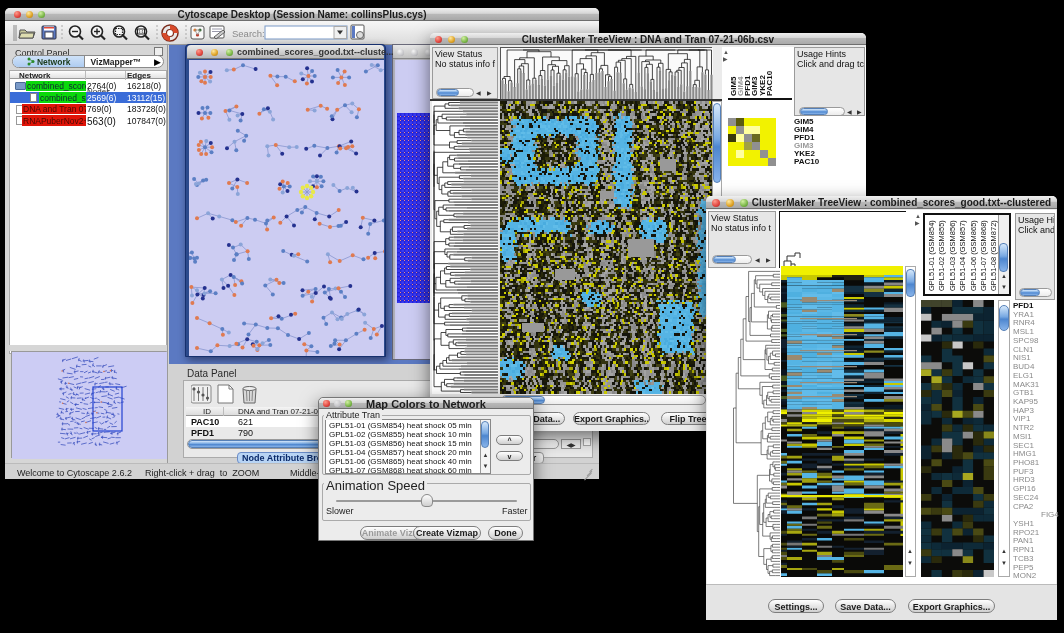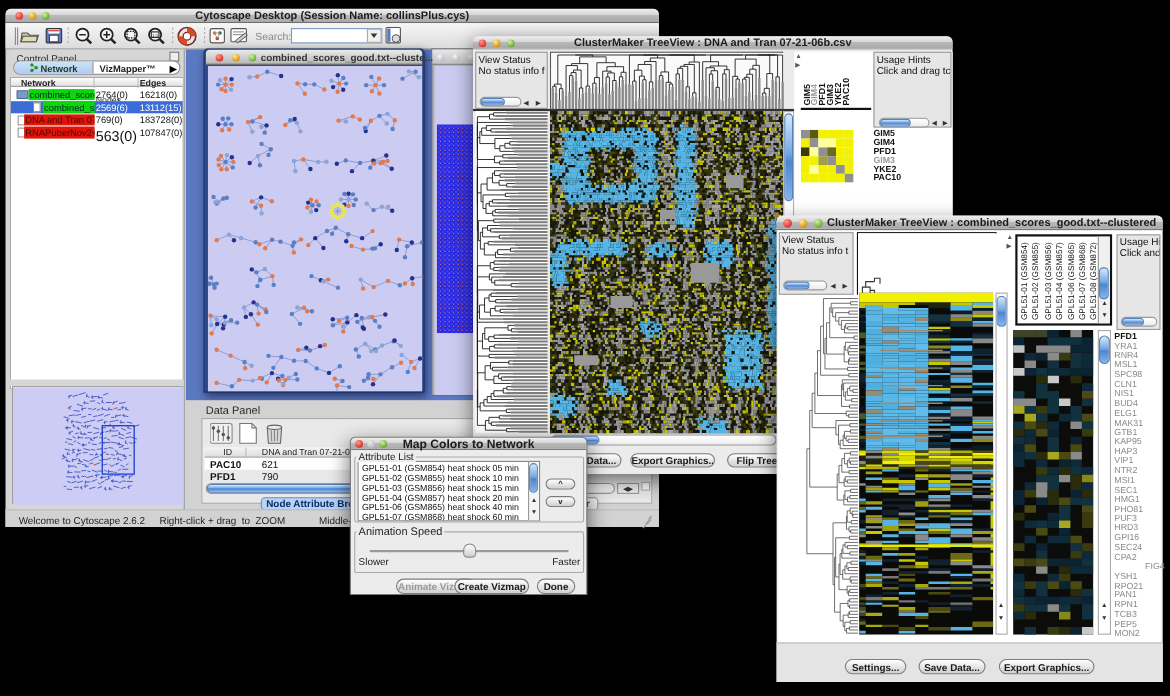--- a/index.html
+++ b/index.html
@@ -129,21 +129,21 @@
           <div class="abs" style="left:6px;top:1.5px;width:7px;height:9px;background:#fff;border:1px solid #999;"></div>
           <div class="abs" style="left:12px;top:0.5px;width:64px;height:10.5px;background:#e01408;"></div>
           <div class="abs" style="left:13px;top:1px;font-size:8.5px;color:#4a0a04;white-space:nowrap;width:63px;overflow:hidden;">DNA and Tran 07</div>
           <div class="abs" style="left:77px;top:1px;font-size:8.5px;color:#111;">769(0)</div>
           <div class="abs" style="left:117px;top:1px;font-size:8.5px;color:#111;">183728(0)</div>
         </div>
         <div class="abs" style="left:0;top:44.0px;width:100%;height:11.5px;">
           <div class="abs" style="left:6px;top:1.5px;width:7px;height:9px;background:#fff;border:1px solid #999;"></div>
           <div class="abs" style="left:12px;top:0.5px;width:64px;height:10.5px;background:#e01408;"></div>
           <div class="abs" style="left:13px;top:1px;font-size:8.5px;color:#4a0a04;white-space:nowrap;width:63px;overflow:hidden;">RNAPuberNov2+N</div>
-          <div class="abs" style="left:77px;top:1px;font-size:13px;color:#111;">563(0)</div>
+          <div class="abs" style="left:77px;top:1px;font-size:10px;color:#111;">563(0)</div>
           <div class="abs" style="left:117px;top:1px;font-size:8.5px;color:#111;">107847(0)</div>
         </div>
       </div>
       <div class="abs" style="left:1px;top:300px;width:158px;height:6px;background:#d6d6d6;"></div>
       <div class="abs" style="left:3px;top:306px;width:155px;height:107px;border:1px solid #999;"><svg width="155" height="107">
           <rect width="155" height="107" fill="#ccccf4"></rect>
           <path d="M50.1 8.6l3.6 -1.4M51.1 7.1l-0.5 3M54.0 8.5l5.0 -1.5M59.8 6.8l6.0 -1.9M66.2 7.6l3.3 1.8M67.2 6.1l-0.6 3M70.6 9.0l5.8 -0.6M71.6 7.5l0.7 3M76.5 9.1l4.9 0.6M77.5 7.6l0.6 3M81.8 7.2l4.6 -1.8M57.8 15.4l5.8 2.0M64.0 14.1l4.5 0.7M65.0 12.6l-0.6 3M69.7 12.8l4.8 -0.4M76.4 13.9l2.8 1.2M80.3 12.8l2.5 1.9M81.3 11.3l-0.6 3M84.2 13.9l5.4 -0.0M90.4 14.4l4.5 -1.8M91.4 12.9l-0.7 3M96.2 14.8l5.9 -1.0M50.1 19.0l3.1 -1.8M51.1 17.5l0.7 3M54.8 21.1l5.8 0.8M61.7 20.0l4.8 -1.1M62.7 18.5l0.2 3M68.1 19.6l3.3 0.1M72.0 20.8l3.5 -1.8M76.0 21.1l3.0 -1.2M80.1 19.3l5.7 1.8M81.1 17.8l-0.1 3M86.3 19.8l4.1 0.8M87.3 18.3l-0.9 3M91.9 19.5l3.0 -0.8M95.0 20.4l3.0 -0.1M98.5 18.6l2.7 -0.1M99.5 17.1l-0.1 3M101.8 19.4l3.1 1.6M102.8 17.9l-0.4 3M45.9 26.8l4.5 1.4M50.5 26.0l5.6 -0.8M56.6 25.7l5.2 -1.1M61.9 27.4l4.3 -1.0M68.0 24.8l3.1 0.2M72.6 26.8l3.7 -0.8M76.8 26.1l5.4 -1.7M82.8 26.5l5.0 -2.0M89.1 27.5l2.9 -0.1M92.8 26.4l5.5 -1.2M93.8 24.9l-0.9 3M99.2 25.7l5.5 1.0M100.2 24.2l0.9 3M48.1 30.3l3.0 -1.6M49.1 28.8l0.7 3M52.5 31.4l2.8 -0.1M53.5 29.9l-0.3 3M56.8 31.3l5.3 1.3M64.0 32.4l5.3 -1.5M69.8 30.9l4.7 -1.2M76.3 30.9l5.5 -1.4M82.3 32.1l3.3 -0.8M83.3 30.6l-0.4 3M87.3 31.6l5.3 -1.1M92.9 30.4l2.6 -0.4M96.7 31.7l4.7 0.6M97.7 30.2l0.4 3M103.3 31.7l4.9 1.0M48.1 36.9l4.3 -0.0M49.1 35.4l-0.0 3M53.8 34.9l2.8 1.4M54.8 33.4l0.4 3M57.7 37.1l3.4 1.1M58.7 35.6l0.8 3M61.7 34.8l2.7 1.2M64.7 35.7l2.3 -0.8M65.7 34.2l-0.4 3M67.1 36.0l3.6 -1.4M68.1 34.5l-0.9 3M72.7 36.6l5.4 1.6M79.9 37.3l4.4 -0.6M86.1 35.3l2.7 -1.9M89.9 36.6l2.6 0.6M90.9 35.1l0.8 3M93.4 35.0l3.4 -0.1M98.1 37.4l4.6 1.9M103.5 36.2l3.7 1.9M104.5 34.7l-0.1 3M108.8 35.9l5.8 -1.7M50.2 41.8l4.2 -1.9M51.2 40.3l0.4 3M56.3 42.4l3.1 -0.9M60.6 41.6l3.6 1.8M61.6 40.1l0.3 3M64.7 42.3l2.1 0.8M67.7 41.2l3.9 -0.2M72.9 42.3l5.1 -1.3M79.2 42.1l3.5 -1.5M80.2 40.6l-0.9 3M83.7 40.8l3.2 -1.0M87.6 39.6l5.5 0.3M88.6 38.1l-0.8 3M93.3 39.9l2.3 -0.5M95.8 42.0l5.1 2.0M96.8 40.5l-0.7 3M102.9 42.2l4.2 -1.1M48.2 46.6l5.3 1.3M53.9 44.7l2.9 1.7M58.6 45.7l4.8 0.3M59.6 44.2l-0.5 3M64.9 46.3l4.6 -0.4M69.7 47.2l3.4 1.3M70.7 45.7l-0.0 3M73.5 46.3l3.4 -1.2M78.3 45.4l3.6 1.5M82.5 46.4l2.4 -0.3M85.4 46.9l2.6 1.5M89.4 44.6l5.5 -0.8M95.5 45.3l5.1 1.8M101.8 46.2l5.3 -1.2M107.3 45.4l5.3 1.7M47.1 49.8l2.0 0.3M50.6 51.3l3.9 1.0M54.9 50.1l2.3 -1.6M58.2 50.0l3.1 1.9M63.1 52.5l3.7 0.0M64.1 51.0l-0.6 3M68.0 50.5l2.4 0.2M71.6 51.7l4.5 0.6M77.8 51.3l2.7 -1.3M82.4 50.4l5.8 -0.1M89.2 50.0l5.7 0.9M95.5 51.5l5.3 1.7M96.5 50.0l-0.3 3M101.4 49.8l2.6 1.8M102.4 48.3l-0.2 3M105.4 50.3l3.0 0.9M108.7 50.5l3.2 -0.6M46.8 56.2l5.3 1.2M53.4 57.4l3.0 -0.9M54.4 55.9l0.2 3M58.0 57.4l4.0 -0.2M59.0 55.9l0.7 3M63.9 55.8l5.9 1.6M70.6 56.4l3.9 1.1M76.0 56.6l5.3 -0.8M82.7 55.9l3.0 -0.4M86.7 54.8l4.3 0.8M92.3 57.4l2.3 1.0M96.1 54.9l3.8 -1.0M99.9 56.3l5.4 -0.9M44.4 62.3l4.1 1.7M45.4 60.8l1.0 3M48.8 60.2l3.0 1.1M49.8 58.7l-0.8 3M53.3 59.8l2.7 -0.5M57.4 61.7l4.3 -1.9M58.4 60.2l-0.6 3M63.2 59.6l4.5 -0.2M69.3 61.0l3.5 0.5M74.8 61.1l2.5 0.2M75.8 59.6l-0.9 3M78.8 61.9l2.6 -0.5M79.8 60.4l0.8 3M81.7 59.5l2.4 -0.6M84.8 60.8l2.5 0.4M88.8 61.2l3.5 0.7M93.9 60.3l5.4 0.9M94.9 58.8l-0.9 3M100.0 62.2l3.4 1.4M101.0 60.7l0.7 3M105.4 61.8l2.0 0.4M44.2 65.4l3.4 -1.5M47.6 66.5l4.5 1.3M48.6 65.0l0.7 3M53.0 66.5l5.8 -1.6M54.0 65.0l0.2 3M59.1 66.4l4.2 1.7M60.1 64.9l0.7 3M63.6 65.9l5.2 1.8M69.5 67.0l3.7 -1.9M73.3 64.6l4.6 -1.6M78.2 66.5l5.9 -1.0M84.2 66.1l4.8 -1.9M90.5 65.2l2.8 -0.2M94.6 65.0l4.5 2.0M95.6 63.5l-0.7 3M100.5 65.6l2.5 -1.1M49.7 71.8l5.5 0.0M50.7 70.3l-0.1 3M55.2 71.3l2.8 2.0M58.3 69.6l3.4 -0.7M62.5 70.3l2.1 -0.1M64.6 71.5l4.1 0.8M65.6 70.0l0.9 3M69.0 69.9l3.7 -1.0M73.9 70.5l5.1 -1.8M80.3 71.0l5.5 -1.2M87.5 70.3l2.1 1.7M89.6 72.0l2.7 -1.7M93.9 69.9l2.5 -1.2M97.6 70.9l3.5 1.6M102.4 71.2l2.3 -2.0M49.1 77.1l4.8 0.6M50.1 75.6l-0.1 3M55.5 77.0l5.7 0.2M61.9 76.0l4.4 -0.3M67.6 76.2l2.7 0.6M71.6 75.4l5.2 1.9M76.9 76.2l4.9 0.2M82.7 75.3l2.4 1.3M85.8 76.5l5.4 0.6M86.8 75.0l-0.2 3M91.9 77.4l2.3 -0.0M95.3 75.8l2.8 -1.6M99.3 74.7l5.4 -0.2M48.0 81.3l5.5 0.5M53.8 82.0l2.8 -0.7M54.8 80.5l0.9 3M57.8 80.9l2.7 2.0M58.8 79.4l1.0 3M61.9 80.9l2.6 0.4M64.7 80.3l2.1 1.8M67.2 82.1l5.9 -1.5M74.4 80.4l4.2 -1.1M75.4 78.9l0.3 3M79.9 82.0l4.7 -0.3M80.9 80.5l-0.5 3M85.5 81.5l5.2 -1.4M86.5 80.0l0.3 3M91.7 80.4l2.2 -0.2M94.1 80.1l3.7 -0.3M99.0 81.3l4.5 -1.3M100.0 79.8l-0.0 3M104.8 81.8l4.2 -1.9M105.8 80.3l-0.0 3M49.2 85.6l3.2 1.1M53.0 86.9l4.5 -1.3M58.1 86.8l5.4 -1.5M65.0 86.3l5.2 -0.2M66.0 84.8l-0.3 3M71.3 85.8l4.7 -1.9M77.2 86.8l2.3 1.5M79.6 87.0l3.1 -1.5M83.3 84.6l4.9 -1.8M89.7 85.2l5.5 0.5M90.7 83.7l-0.2 3M95.7 86.9l3.2 -1.1M99.1 85.2l3.6 0.3M103.4 85.7l5.4 -0.0M45.9 90.2l2.3 -0.1M48.7 92.5l4.9 0.7M55.2 91.1l4.4 -0.2M60.7 91.7l2.2 -1.3M61.7 90.2l0.8 3M64.5 90.0l3.7 -0.5M65.5 88.5l-0.1 3M69.1 92.3l5.6 -1.4M76.6 91.8l4.2 -1.5M82.6 92.1l2.5 1.4M83.6 90.6l0.3 3M86.7 92.2l3.5 0.8M87.7 90.7l-0.0 3M91.1 89.9l5.4 1.5M97.8 92.2l4.5 -1.3M103.8 91.1l3.9 -1.9M104.8 89.6l0.4 3" stroke="#4055c0" stroke-width="0.9" fill="none" opacity="0.9"></path>
           <circle cx="50.1" cy="19.0" r="0.8" fill="#e07a50"></circle>
           <circle cx="91.9" cy="19.5" r="0.8" fill="#e07a50"></circle>
           <circle cx="98.5" cy="18.6" r="0.8" fill="#e07a50"></circle>
@@ -830,37 +830,37 @@
     <div class="btn" style="left:62px;top:403px;width:56px;height:14px;font-size:9px;line-height:14px;">Settings...</div>
     <div class="btn" style="left:129px;top:403px;width:61px;height:14px;font-size:9px;line-height:14px;">Save Data...</div>
     <div class="btn" style="left:202px;top:403px;width:87px;height:14px;font-size:9px;line-height:14px;">Export Graphics...</div>
   </div>
 <div class="win" style="left:318px;top:397px;width:216px;height:144px;background:#ececec;border:1px solid #777;border-radius:5px 5px 0 0;">
 <div class="tbar" style="height:10.5px;"></div>
     <div class="tl" style="left:4px;top:2px;width:6.5px;height:6.5px;background:radial-gradient(circle at 35% 30%,#ff9a8a,#e0443e 60%,#a02622);"></div>
     <div class="tl" style="left:15px;top:2px;width:6.5px;height:6.5px;background:radial-gradient(circle at 35% 30%,#e8e8e8,#c0c0c4 70%,#909098);"></div>
     <div class="tl" style="left:26px;top:2px;width:6.5px;height:6.5px;background:radial-gradient(circle at 35% 30%,#d2f0a2,#7ab648 60%,#4e8527);"></div>
     <div class="ttext" style="top:0px;font-size:11px;">Map Colors to Network</div>
-    <div class="abs" style="left:5px;top:12px;font-size:9px;color:#222;background:#ececec;padding:0 2px;z-index:3;">Attribute List</div>
+    <div class="abs" style="left:5px;top:12px;font-size:9px;color:#222;background:#ececec;padding:0 2px;z-index:3;">Attribute Tran</div>
     <div class="abs" style="left:3px;top:17px;width:209px;height:60px;border:1px solid #aaa;border-radius:2px;"></div>
     <div class="abs" style="left:6px;top:21px;width:166px;height:55px;background:#fff;border:1px solid #888;overflow:hidden;">
       <div class="abs" style="left:3px;top:1px;font-size:8px;color:#111;white-space:nowrap;">GPL51-01 (GSM854) heat shock 05 min</div>
       <div class="abs" style="left:3px;top:10px;font-size:8px;color:#111;white-space:nowrap;">GPL51-02 (GSM855) heat shock 10 min</div>
       <div class="abs" style="left:3px;top:19px;font-size:8px;color:#111;white-space:nowrap;">GPL51-03 (GSM856) heat shock 15 min</div>
       <div class="abs" style="left:3px;top:28px;font-size:8px;color:#111;white-space:nowrap;">GPL51-04 (GSM857) heat shock 20 min</div>
       <div class="abs" style="left:3px;top:37px;font-size:8px;color:#111;white-space:nowrap;">GPL51-06 (GSM865) heat shock 40 min</div>
       <div class="abs" style="left:3px;top:46px;font-size:8px;color:#111;white-space:nowrap;">GPL51-07 (GSM868) heat shock 60 min</div>
       <div class="abs" style="right:0;top:0;width:10px;height:55px;background:#f4f4f4;border-left:1px solid #999;"></div>
       <div class="aquathumb" style="right:1px;top:1px;width:8px;height:27px;border-radius:4px;"></div>
       <div class="abs" style="right:1.5px;top:32px;font-size:6px;color:#333;">▲</div>
       <div class="abs" style="right:1.5px;top:43px;font-size:6px;color:#333;">▼</div>
     </div>
     <div class="btn" style="left:177px;top:37px;width:27px;height:10px;font-size:7px;line-height:10px;border-radius:5px;">^</div>
     <div class="btn" style="left:177px;top:53px;width:27px;height:10px;font-size:7px;line-height:10px;border-radius:5px;">v</div>
-    <div class="abs" style="left:5px;top:80px;font-size:10px;color:#222;background:#ececec;padding:0 2px;z-index:3;">Animation Speed</div>
+    <div class="abs" style="left:5px;top:80px;font-size:13px;color:#222;background:#ececec;padding:0 2px;z-index:3;">Animation Speed</div>
     <div class="abs" style="left:3px;top:85px;width:209px;height:38px;border:1px solid #aaa;border-radius:2px;"></div>
     <div class="abs" style="left:17px;top:102px;width:181px;height:2px;background:#9a9a9a;border-radius:1px;"></div>
     <div class="abs" style="left:102px;top:96px;width:12px;height:13px;background:linear-gradient(#fdfdfd,#cfcfcf);border:1px solid #8a8a8a;border-radius:6px 6px 4px 4px;"></div>
     <div class="abs" style="left:7px;top:108px;font-size:9px;color:#222;">Slower</div>
     <div class="abs" style="left:183px;top:108px;font-size:9px;color:#222;">Faster</div>
     <div class="btn" style="left:13px;top:128px;width:73px;height:13.5px;font-size:9px;line-height:13px;color:#9a9a9a;margin-left:28px;">Animate Vizmap</div>
     <div class="btn" style="left:94px;top:128px;width:68px;height:13.5px;font-size:9px;line-height:13px;">Create Vizmap</div>
     <div class="btn" style="left:169px;top:128px;width:35px;height:13.5px;font-size:9px;line-height:13px;">Done</div>
   </div>
 </body></html>

